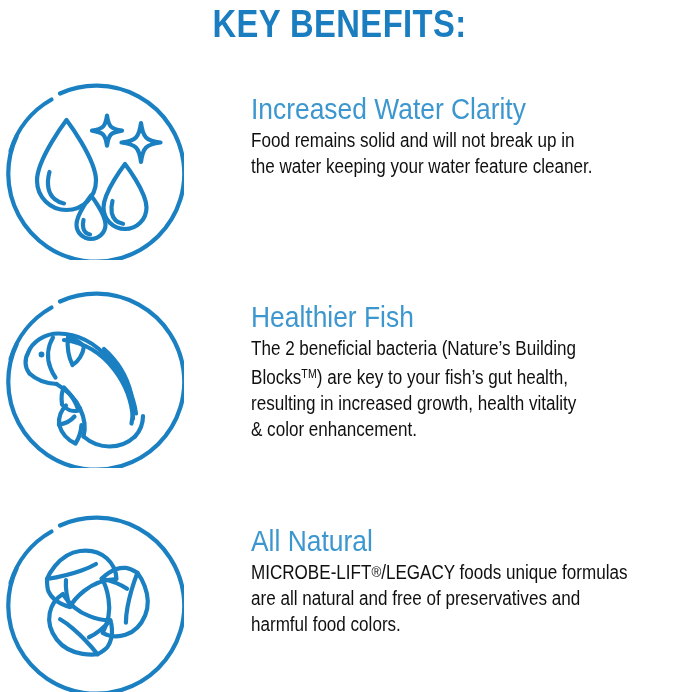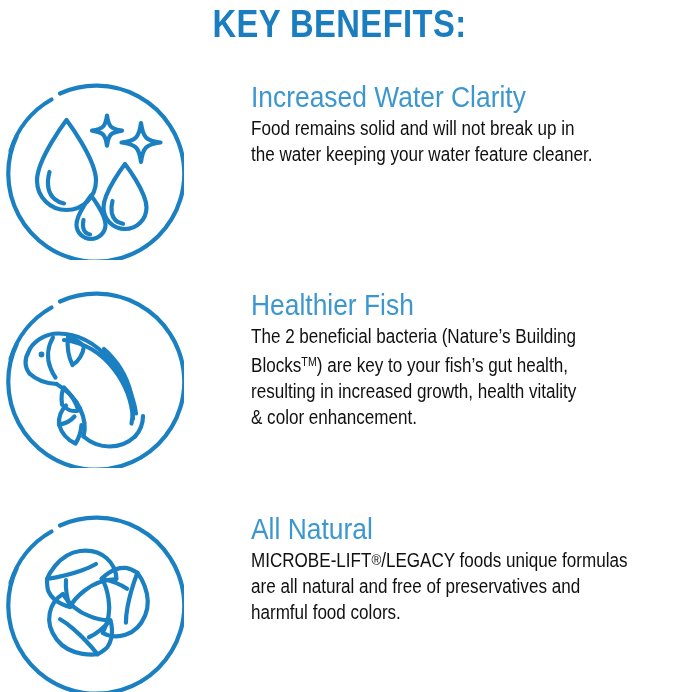--- a/index.html
+++ b/index.html
@@ -58,21 +58,21 @@
   }
   .icon-wrap svg {
     display: block;
     width: 180px;
     height: 180px;
   }
 
   .copy {
     position: absolute;
     left: 251px;
-    top: 0;
+    top: 12px;
     width: 424px;
   }
 
   .b-head {
     color: #3d97cf;
     font-size: 30px;
     line-height: 34px;
     font-weight: normal;
     margin: 0 0 1px 0;
     transform: scaleX(0.88);

